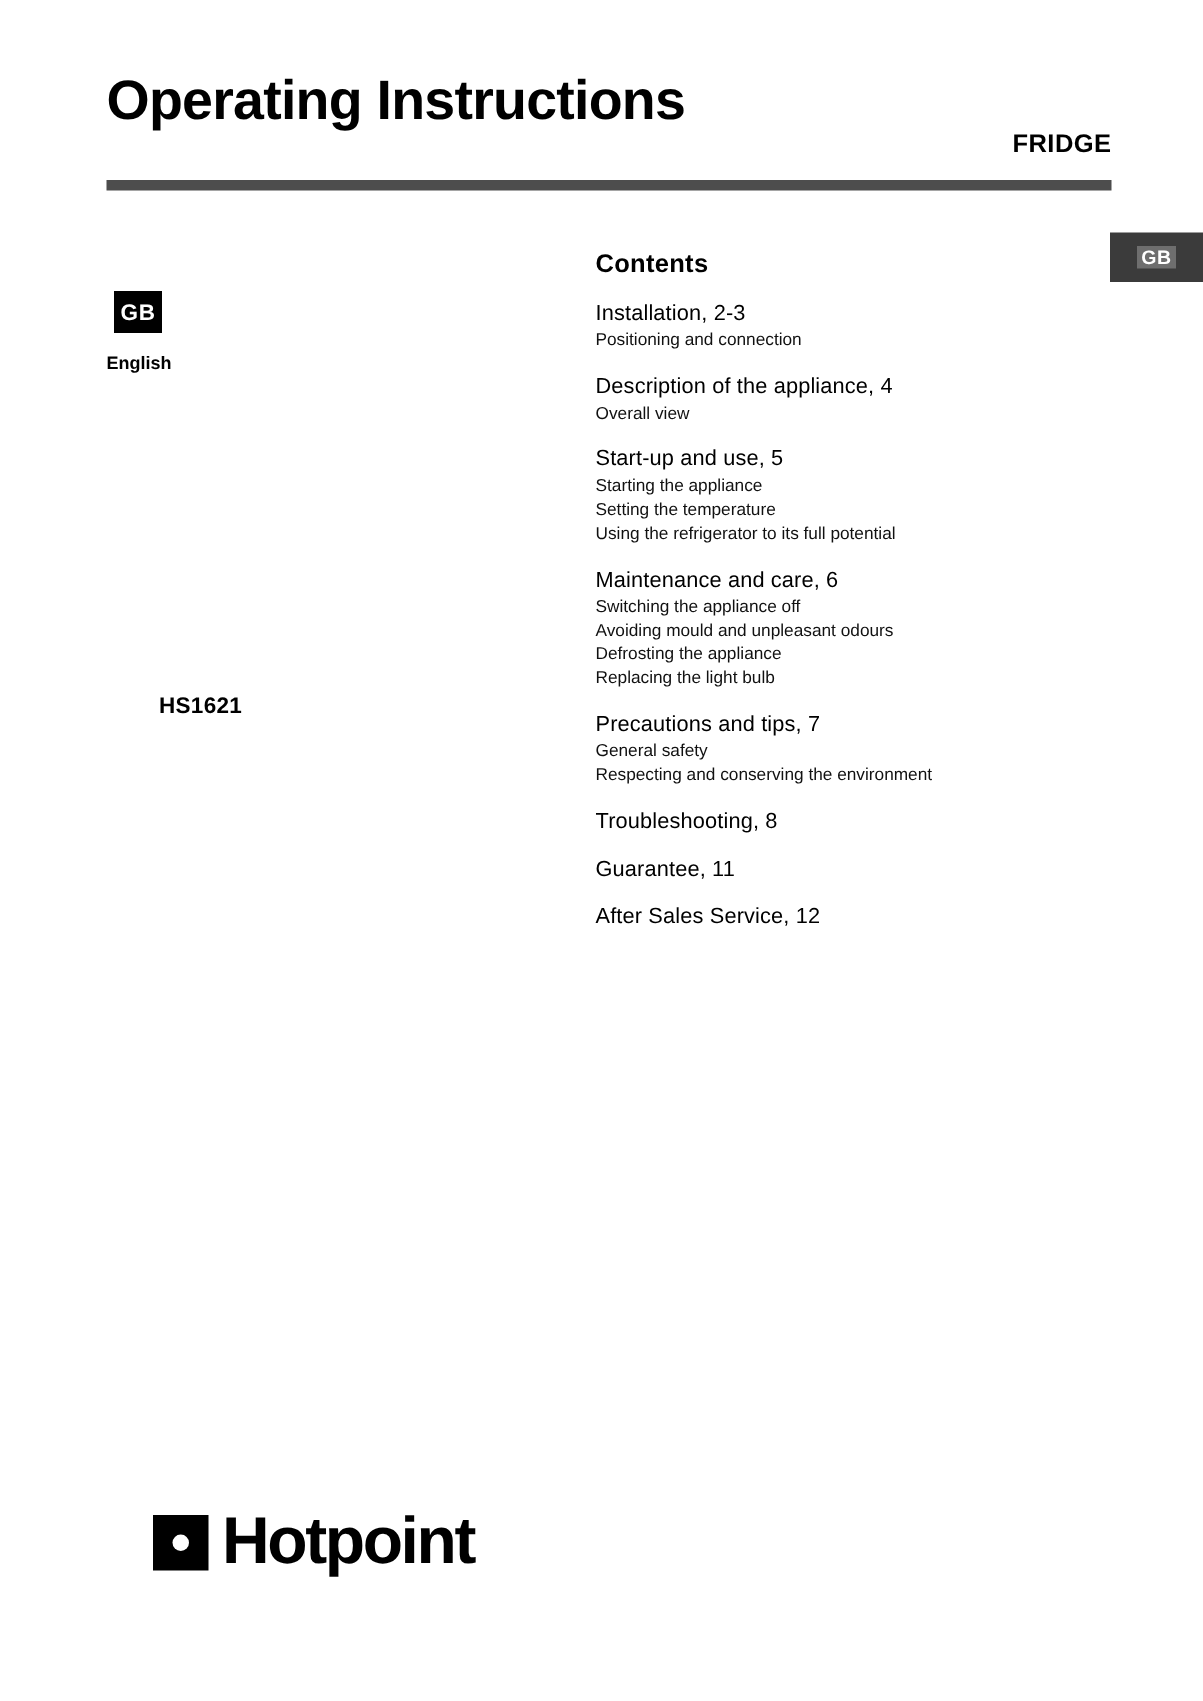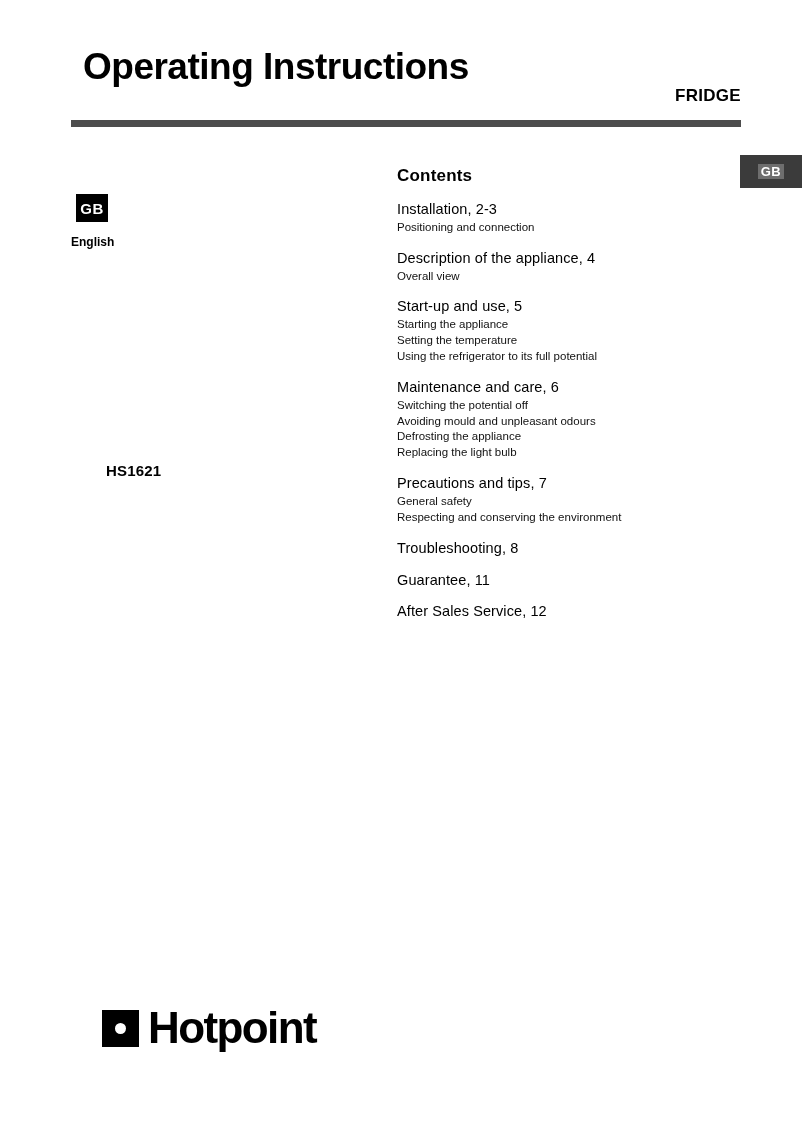--- a/index.html
+++ b/index.html
@@ -24,21 +24,20 @@
   
   .doc-title {
     position: absolute;
     left: 71px;
     top: 22px;
     font-size: 37px;
     font-weight: bold;
     letter-spacing: -0.5px;
     line-height: 1.1;
     white-space: nowrap;
-    margin-left: 12px;
   }
 
   .appliance-type {
     position: absolute;
     right: 61px;
     top: 86px;
     font-size: 17px;
     font-weight: bold;
     letter-spacing: 0.3px;
   }
@@ -207,21 +206,21 @@
           <div class="toc-sub">Overall view</div>
         </div>
         <div class="toc-section">
           <div class="toc-title">Start-up and use, 5</div>
           <div class="toc-sub">Starting the appliance</div>
           <div class="toc-sub">Setting the temperature</div>
           <div class="toc-sub">Using the refrigerator to its full potential</div>
         </div>
         <div class="toc-section">
           <div class="toc-title">Maintenance and care, 6</div>
-          <div class="toc-sub">Switching the potential off</div>
+          <div class="toc-sub">Switching the appliance off</div>
           <div class="toc-sub">Avoiding mould and unpleasant odours</div>
           <div class="toc-sub">Defrosting the appliance</div>
           <div class="toc-sub">Replacing the light bulb</div>
         </div>
         <div class="toc-section">
           <div class="toc-title">Precautions and tips, 7</div>
           <div class="toc-sub">General safety</div>
           <div class="toc-sub">Respecting and conserving the environment</div>
         </div>
         <div class="toc-section">

